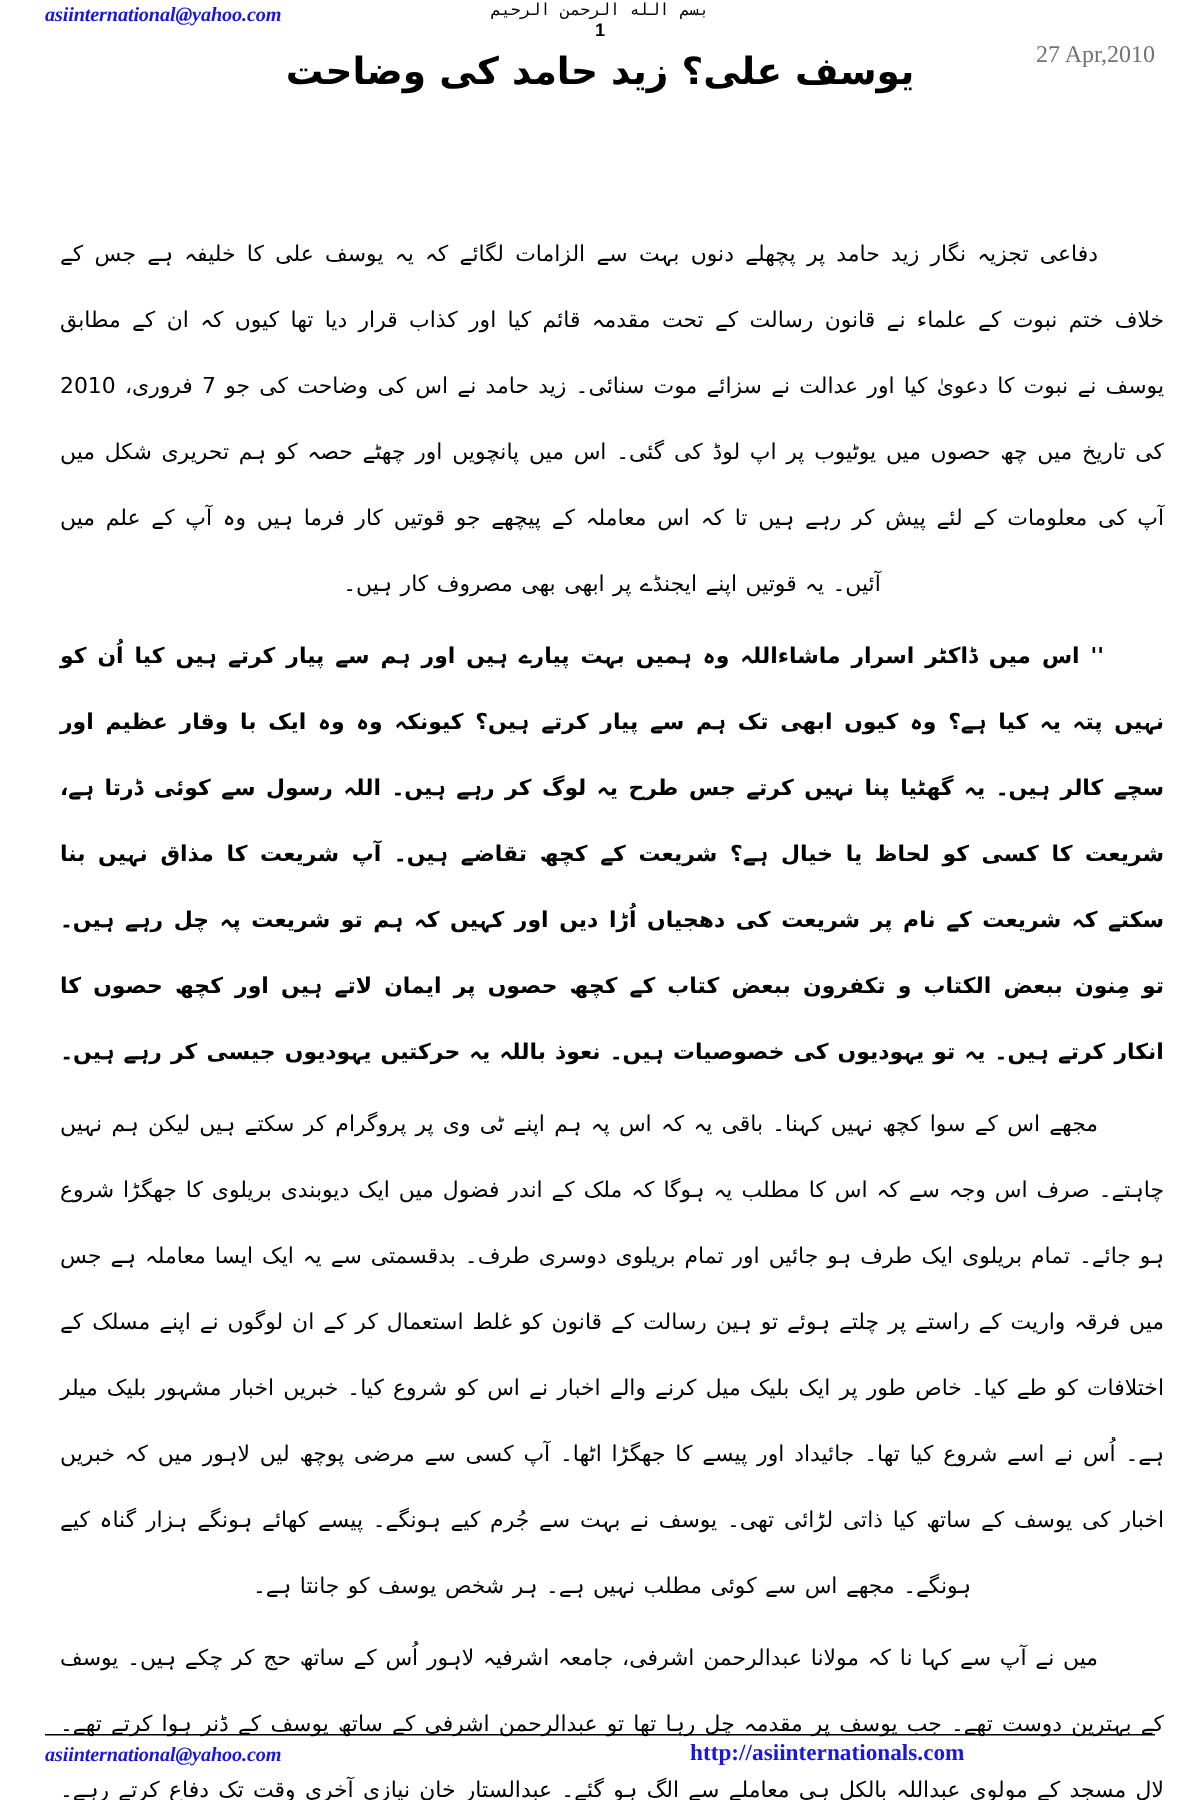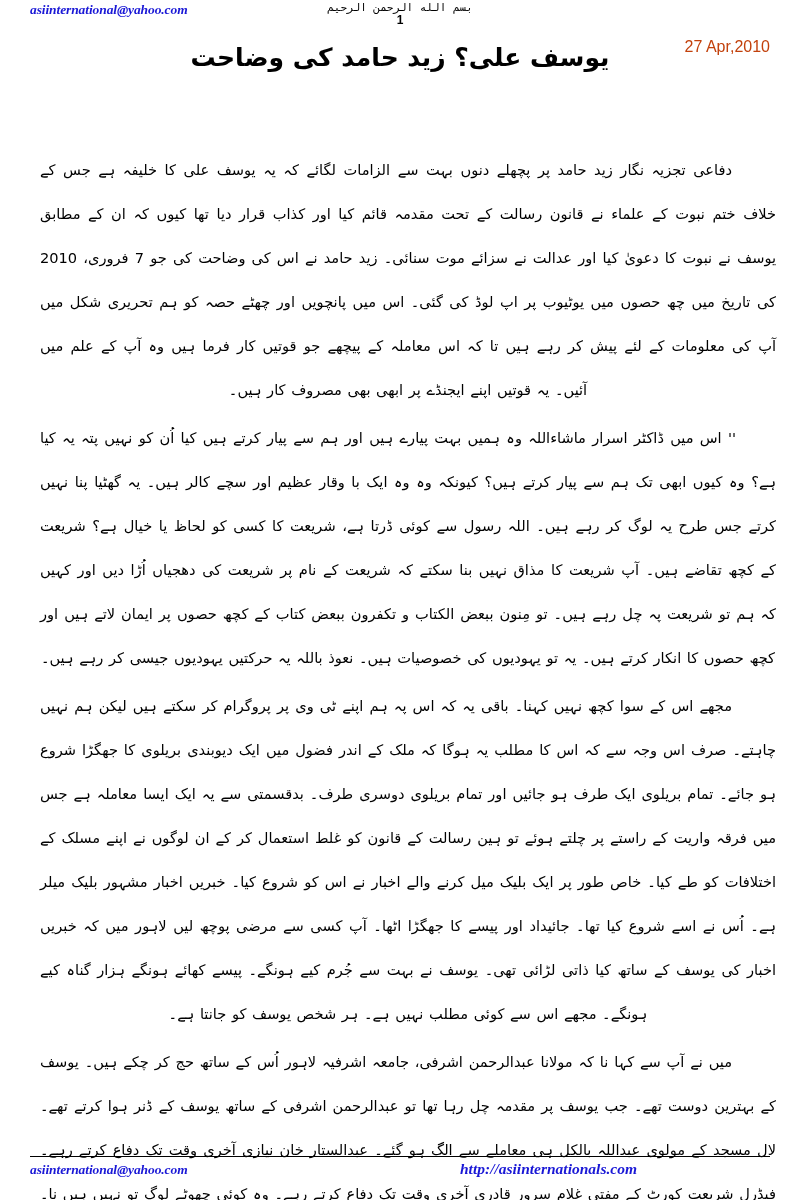--- a/index.html
+++ b/index.html
@@ -57,21 +57,21 @@
     text-align: center;
     font-family: "Liberation Sans", sans-serif;
     font-size: 12px;
     font-weight: bold;
     color: #000000;
   }
 
   
   .title-row {
     position: absolute;
-    top: 34px;
+    top: 24px;
     left: 0;
     width: 800px;
     height: 52px;
   }
   .doc-title {
     position: absolute;
     left: 0;
     top: 2px;
     width: 800px;
     text-align: center;
@@ -80,23 +80,23 @@
     font-size: 25px;
     font-weight: bold;
     color: #000000;
     line-height: 44px;
     letter-spacing: 0.5px;
   }
   .doc-date {
     position: absolute;
     right: 30px;
     top: 4px;
-    font-family: Liberation Sans, sans-serif;
+    font-family: Liberation Serif, serif;
     font-size: 16px;
-    color: #c2410c;
+    color: #737373;
     white-space: nowrap;
   }
 
   
   .body-wrap {
     position: absolute;
     top: 148px;
     left: 24px;
     width: 752px;
     direction: rtl;
@@ -113,20 +113,21 @@
     font-size: 14.6px;
     line-height: 44px;
     margin: 0 0 4px 16px;
     word-spacing: 1px;
   }
   .para.first-indent {
     text-indent: 44px;
   }
   .para.quote {
     text-indent: 40px;
+    font-weight: bold;
   }
 
   
   .footer {
     position: absolute;
     left: 30px;
     top: 1156px;
     width: 740px;
     height: 34px;
     border-top: 1.5px solid #000000;
@@ -141,21 +142,20 @@
     font-size: 13.5px;
     color: #1a18d6;
     letter-spacing: -0.1px;
     white-space: nowrap;
   }
   .ftr-url {
     position: absolute;
     left: 430px;
     top: 3px;
     font-family: "Liberation Serif", serif;
-    font-style: italic;
     font-weight: bold;
     font-size: 15.5px;
     color: #1a18d6;
     white-space: nowrap;
   }
 </style>
 </head>
 <body>
 
 <div class="page">

